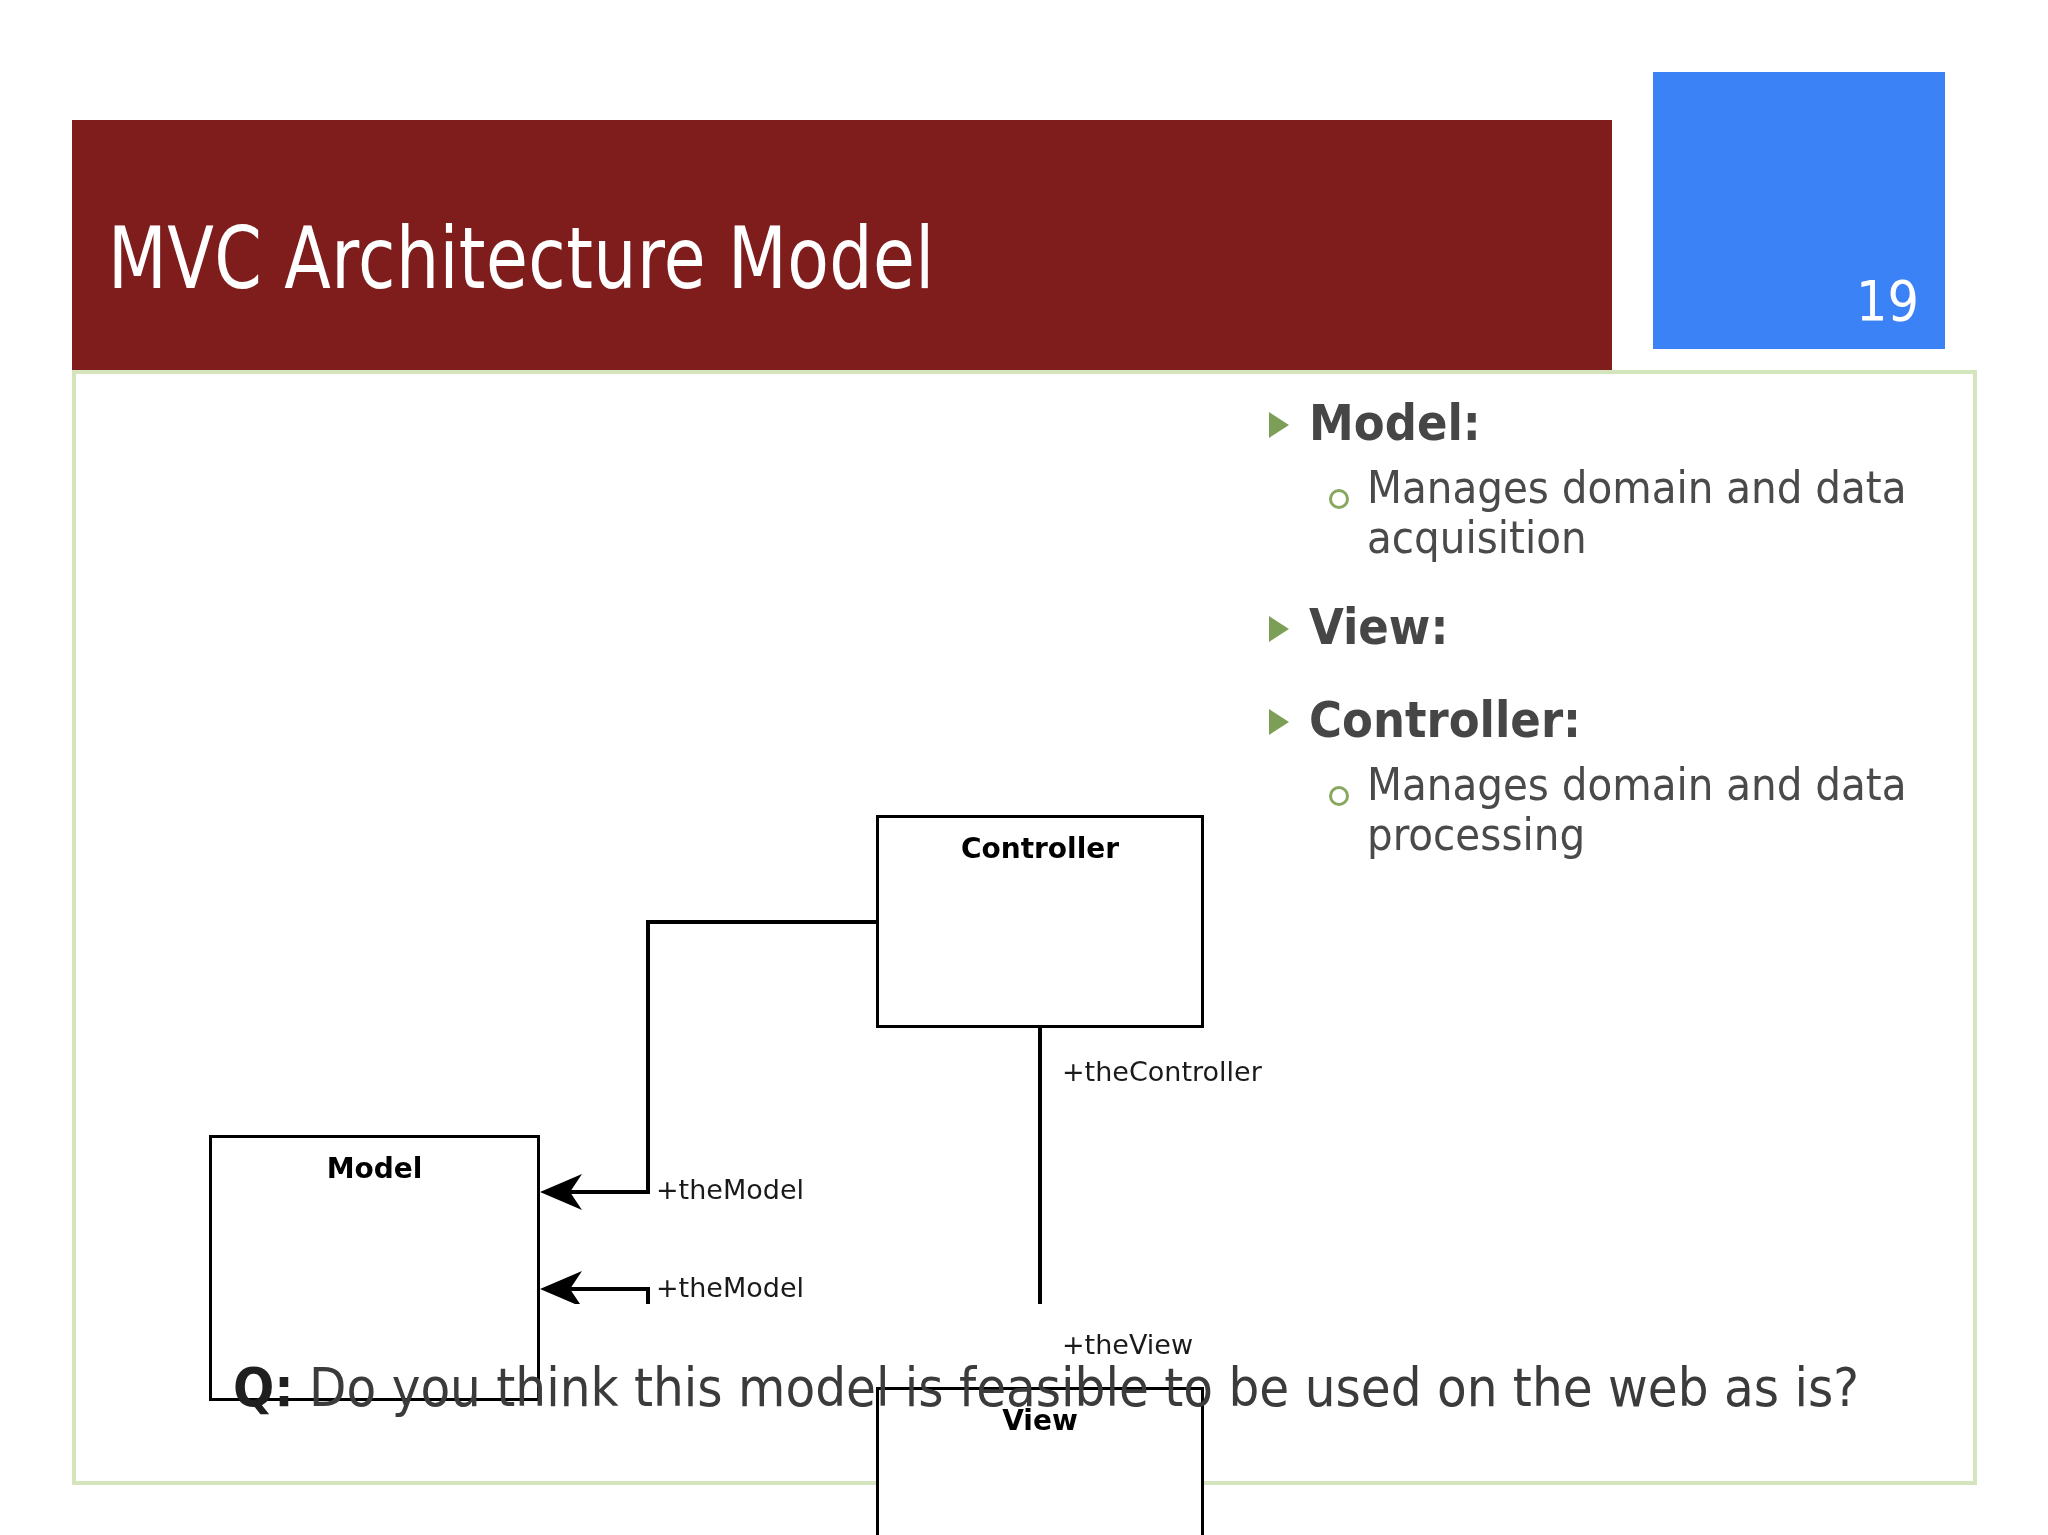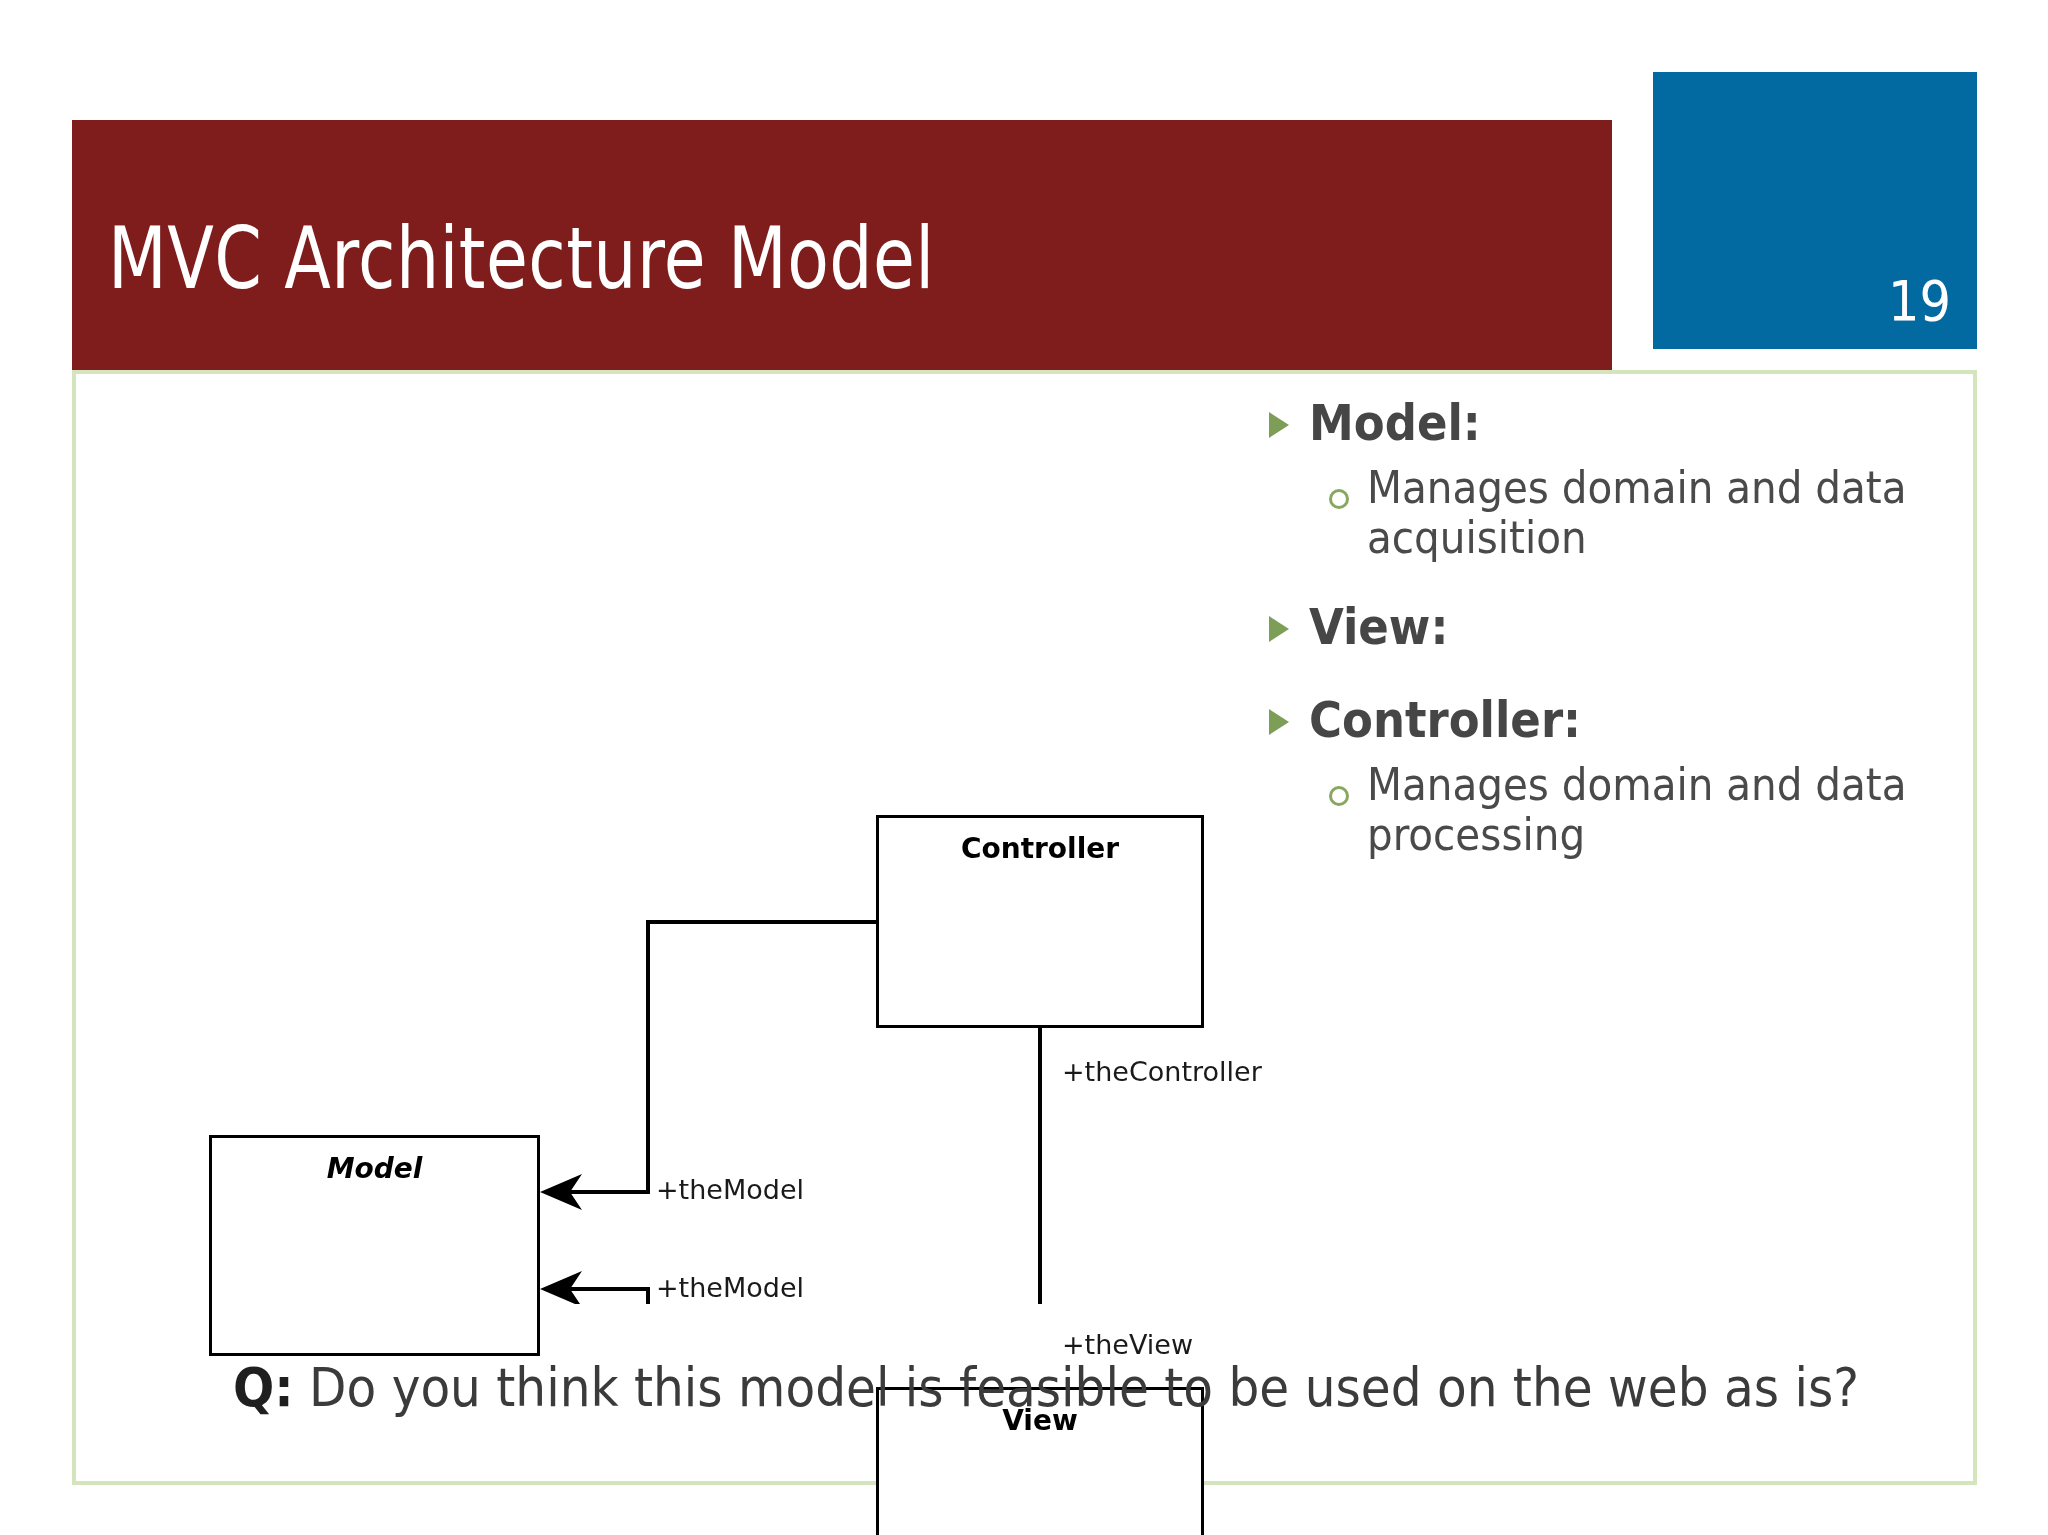--- a/index.html
+++ b/index.html
@@ -36,23 +36,23 @@
     color: #ffffff;
     letter-spacing: 0.5px;
     white-space: nowrap;
     transform: scaleX(0.88);
     transform-origin: left center;
   }
   #page-number-box {
     position: absolute;
     left: 1653px;
     top: 72px;
-    width: 324px;
+    width: 292px;
     height: 277px;
-    background: #0369a1;
+    background: #3b82f6;
   }
   #page-number {
     position: absolute;
     right: 26px;
     bottom: 16px;
     font-family: "DejaVu Sans Condensed", "Liberation Sans Narrow", "Liberation Sans", sans-serif;
     font-size: 55px;
     font-weight: 400;
     color: #ffffff;
   }
@@ -88,21 +88,21 @@
     left: 0;
     right: 0;
     top: 14px;
     text-align: center;
     font-family: "DejaVu Sans", sans-serif;
     font-size: 28px;
     font-weight: bold;
     color: #000000;
   }
   #box-controller { left: 800px; top: 441px; width: 328px; height: 213px; }
-  #box-model      { left: 133px; top: 761px; width: 331px; height: 221px; font-style: italic; }
+  #box-model      { left: 133px; top: 761px; width: 331px; height: 266px; }
   #box-view       { left: 800px; top: 1013px; width: 328px; height: 218px; }
 
   .conn-label {
     position: absolute;
     font-family: "DejaVu Sans", sans-serif;
     font-size: 27px;
     color: #1a1a1a;
     white-space: nowrap;
   }
   #label-thecontroller { left: 986px; top: 682px; text-align: right; }

